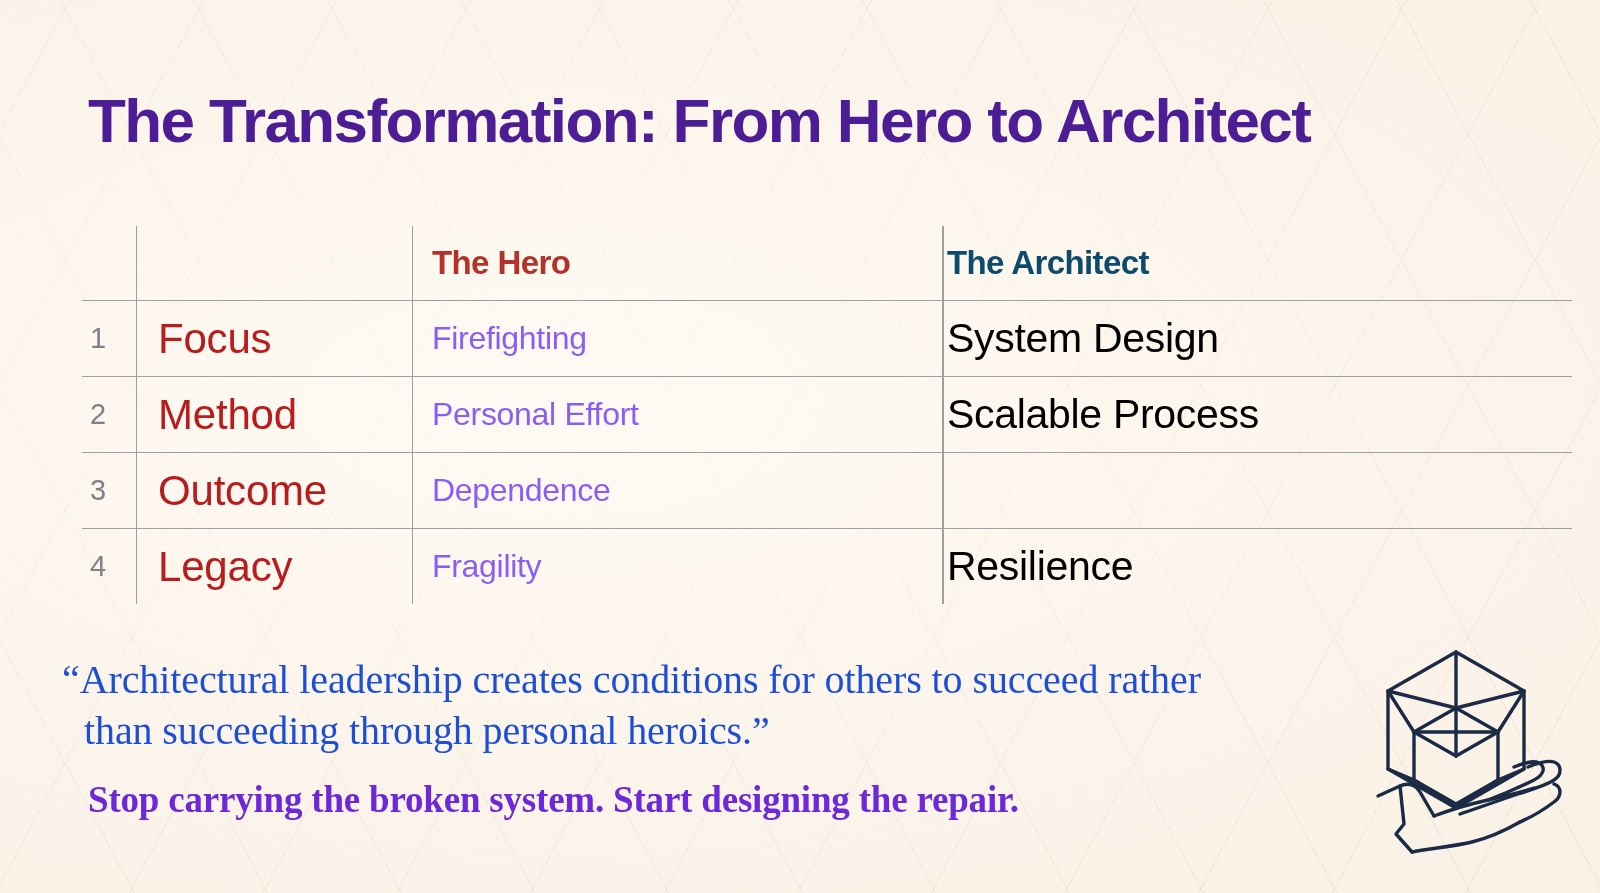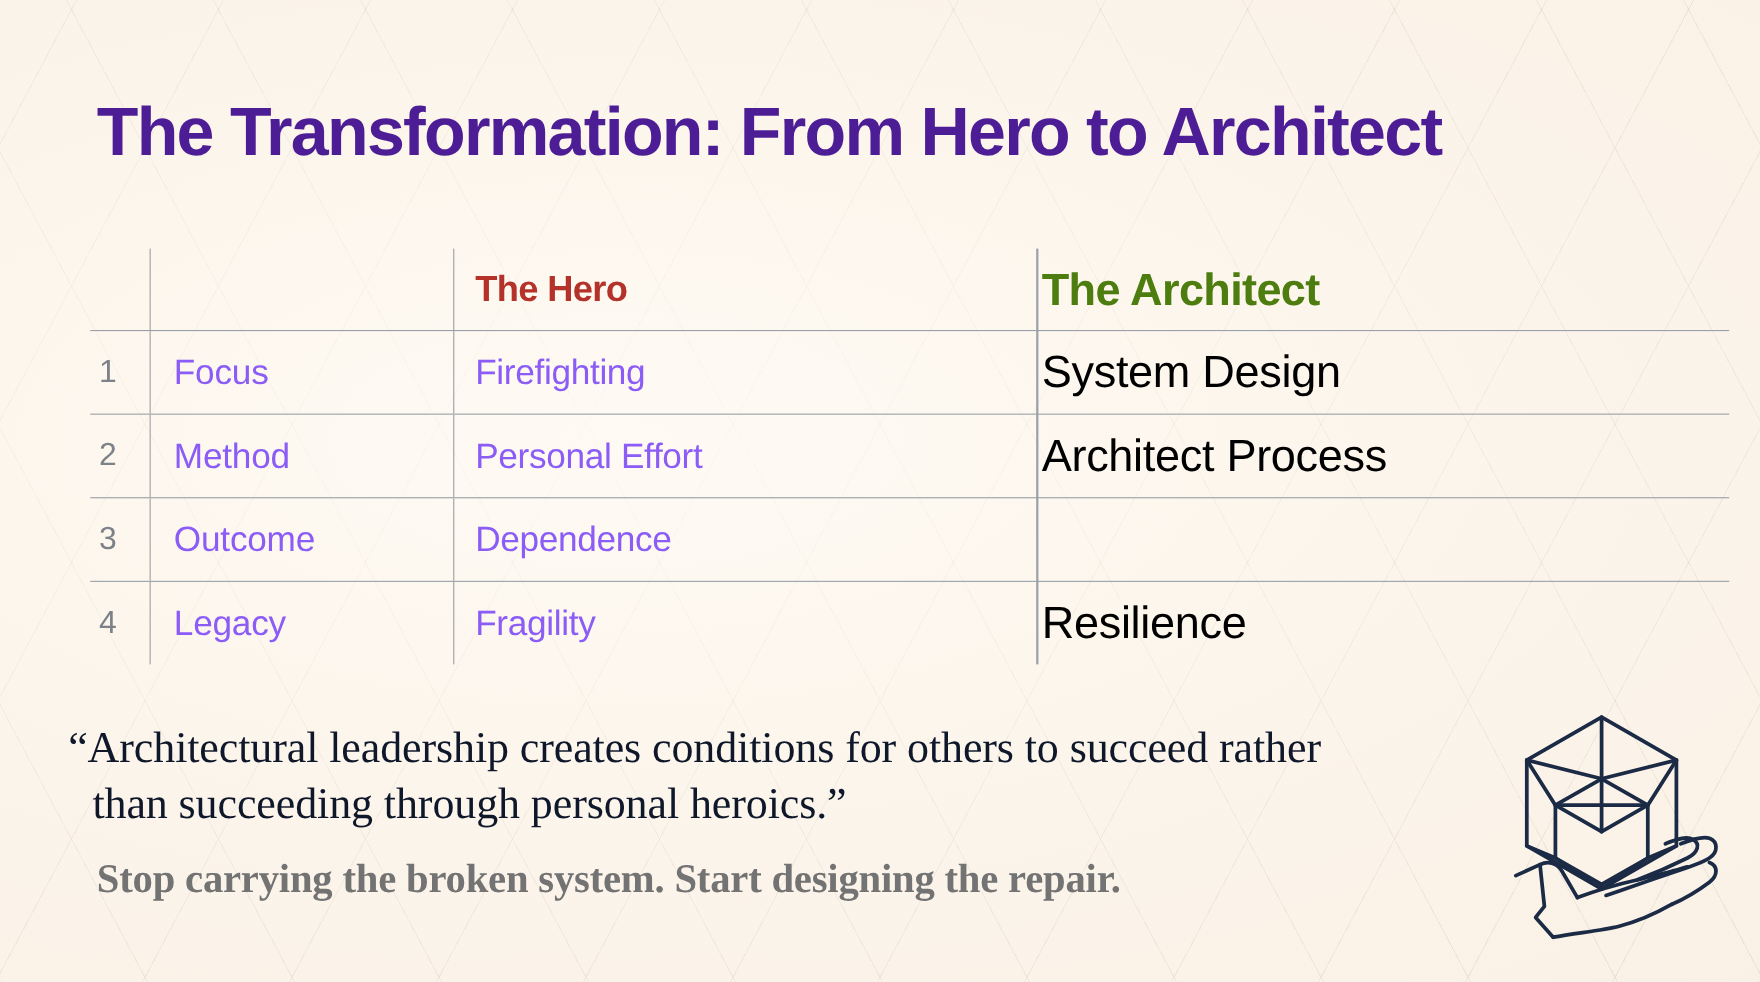--- a/index.html
+++ b/index.html
@@ -90,22 +90,22 @@
     font-weight: 400;
   }
   .c-label {
     width: 276px;
     flex: 0 0 276px;
     display: flex;
     align-items: center;
     padding-left: 21px;
     box-sizing: border-box;
     border-left: 1.5px solid #9aa0a6;
-    font-size: 32px;
-    color: #8b5cf6;
+    font-size: 42px;
+    color: #b91c1c;
     font-weight: 400;
     letter-spacing: -0.2px;
   }
   .c-hero {
     width: 516px;
     flex: 0 0 516px;
     display: flex;
     align-items: center;
     padding-left: 19px;
     box-sizing: border-box;
@@ -132,22 +132,22 @@
   .head-row .c-label { }
   .head-row { height: 74px; text-align: right; }
   .head-row .c-hero {
     font-weight: 700;
     font-size: 33px;
     color: #b5322a;
     letter-spacing: -0.6px;
   }
   .head-row .c-arch {
     font-weight: 700;
-    font-size: 41px;
-    color: #4d7c0f;
+    font-size: 33px;
+    color: #0c4a6e;
     letter-spacing: -0.6px;
   }
 
   .body-row { height: 75px; }
 
   
   .vline-arch {
     position: absolute;
     left: 860px;
     top: 0;
@@ -161,32 +161,32 @@
     position: absolute;
     left: 62px;
     top: 654px;
     width: 1200px;
   }
   .quote {
     margin: 0;
     font-family: "Liberation Serif", serif;
     font-size: 40px;
     line-height: 1.28;
-    color: #0f172a;
+    color: #1d4ed8;
     letter-spacing: -0.1px;
     text-indent: -22px;
     padding-left: 22px;
   }
   .tagline {
     margin: 22px 0 0 26px;
     font-family: "Liberation Serif", serif;
     font-weight: 700;
     font-size: 37px;
     line-height: 1.2;
-    color: #737373;
+    color: #6d28d9;
     letter-spacing: -0.2px;
   }
 
   
   .icon-hand-cube {
     position: absolute;
     left: 1338px;
     top: 634px;
     width: 236px;
     height: 224px;
@@ -222,21 +222,21 @@
       <div class="c-num">1</div>
       <div class="c-label">Focus</div>
       <div class="c-hero">Firefighting</div>
       <div class="c-arch">System Design</div>
     </div>
 
     <div class="trow body-row">
       <div class="c-num">2</div>
       <div class="c-label">Method</div>
       <div class="c-hero">Personal Effort</div>
-      <div class="c-arch">Architect Process</div>
+      <div class="c-arch">Scalable Process</div>
     </div>
 
     <div class="trow body-row">
       <div class="c-num">3</div>
       <div class="c-label">Outcome</div>
       <div class="c-hero">Dependence</div>
     </div>
 
     <div class="trow body-row last-row">
       <div class="c-num">4</div>

